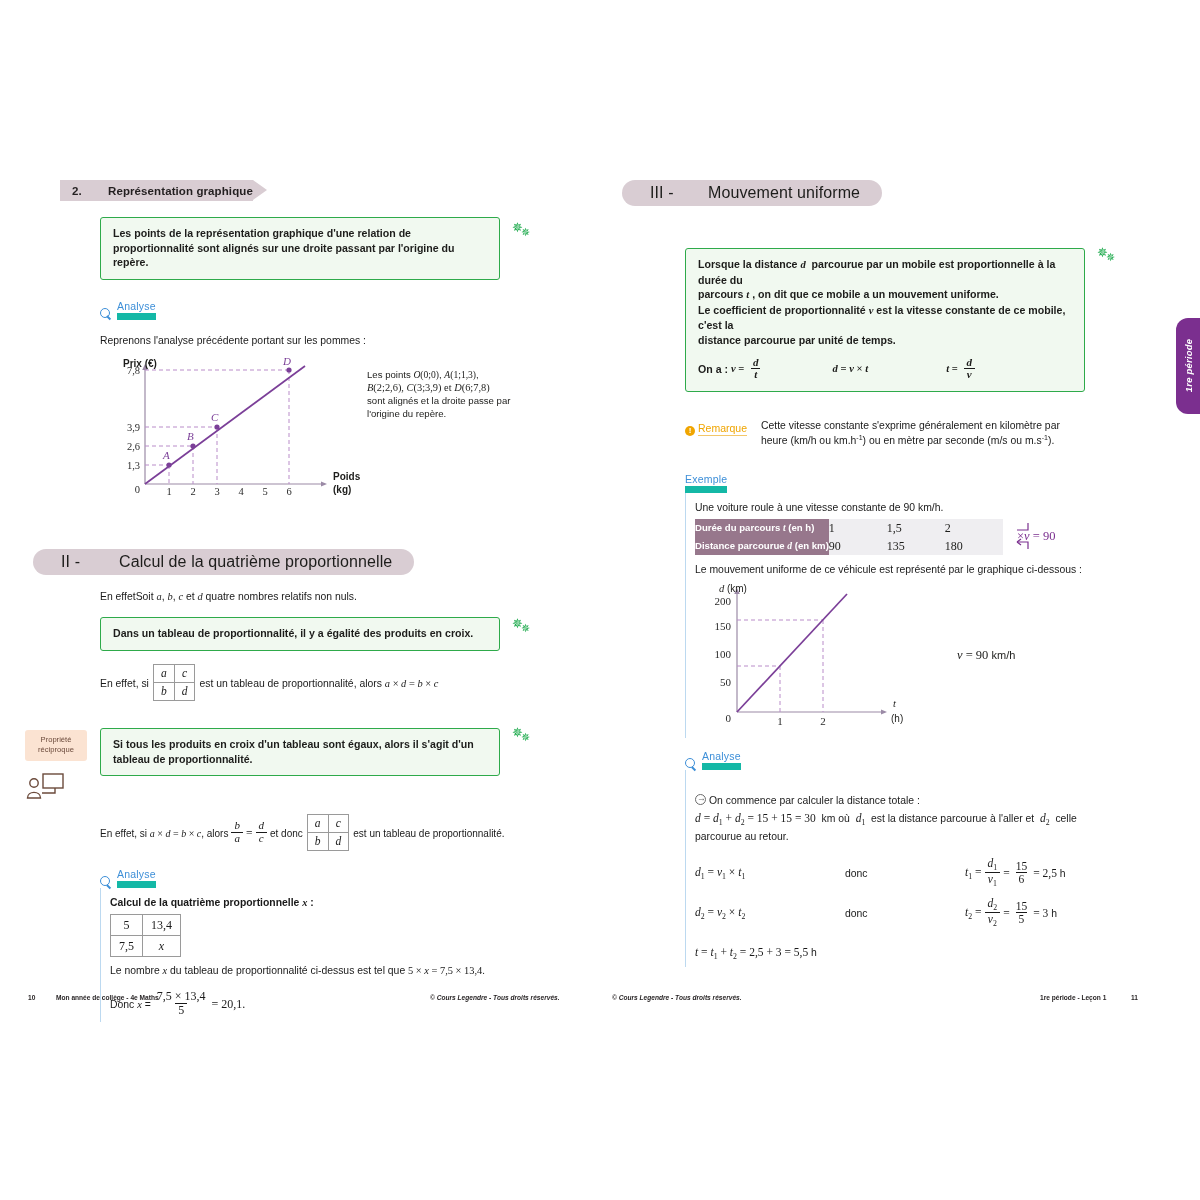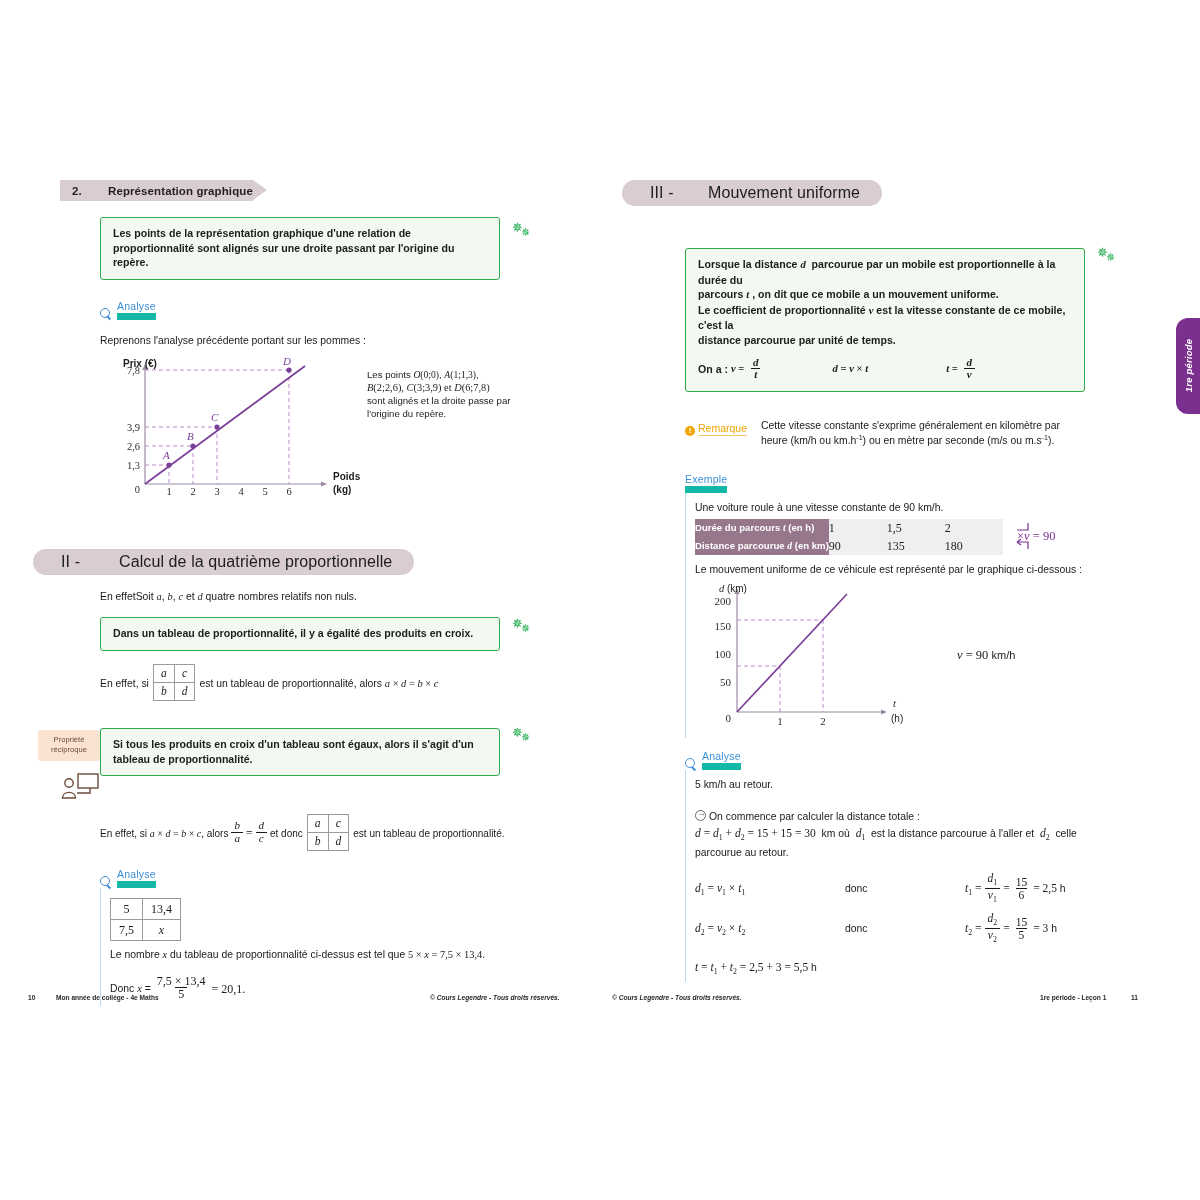--- a/index.html
+++ b/index.html
@@ -318,21 +318,21 @@
                 <td>b</td>
                 <td>d</td>
               </tr>
         </tbody>
           </table>
         <span>est un tableau de proportionnalité, alors <span class="mi">a</span><span class="mr">&nbsp;×&nbsp;</span><span class="mi">d</span><span class="mr">&nbsp;=&nbsp;</span><span class="mi">b</span><span class="mr">&nbsp;×&nbsp;</span><span class="mi">c</span></span>
       </div>
 
       
       <div style="position:relative; margin:26px 0 0 0; display:flex;">
-        <div style="width:75px; display:flex; flex-direction:column; align-items:flex-end; padding-top:2px;">
+        <div style="width:75px; display:flex; flex-direction:column; align-items:flex-start; padding-top:2px;">
           <div class="propbadge">Propriété réciproque</div>
           <svg class="teachericon" viewBox="0 0 40 32">
             <rect x="18" y="3" width="20" height="14" fill="none" stroke="#6b4a3b" stroke-width="1.4"></rect>
             <circle cx="9" cy="12" r="4.2" fill="none" stroke="#6b4a3b" stroke-width="1.4"></circle>
             <path d="M2.5,27 C2.5,19.5 15.5,19.5 15.5,27 Z" fill="none" stroke="#6b4a3b" stroke-width="1.4"></path>
             <path d="M17,22 L30,22 L30,17" fill="none" stroke="#6b4a3b" stroke-width="1.4"></path>
           </svg>
         </div>
         <div style="position:relative; width:400px;">
           <div class="defbox">
@@ -373,20 +373,23 @@
         <span>est un tableau de proportionnalité.</span>
       </div>
 
       
       <div style="margin:16px 0 0 75px; width:430px;">
         <div class="tagrow">
           <span class="magnifier"></span>
           <span class="tag">Analyse</span>
         </div>
         <div class="bluebody">
+          <div class="bold" style="font-size:10.4px;">
+            Calcul de la quatrième proportionnelle <span class="mi">x</span> :
+          </div>
           <table class="qtable">
             <tbody>
                 <tr>
               <td>5</td>
               <td>13,4</td>
             </tr>
             <tr>
               <td>7,5</td>
               <td class="it">x</td>
             </tr>
@@ -536,21 +539,20 @@
         </div>
       </div>
 
       
       <div style="margin:12px 0 0 75px; width:430px;">
         <div class="tagrow">
           <span class="magnifier"></span>
           <span class="tag">Analyse</span>
         </div>
         <div class="bluebody">
-          <div class="txt">5 km/h au retour.</div>
 
           <div class="txt" style="margin-top:16px;">
             <span class="steparrow"></span><span>On commence par calculer la distance totale :</span>
           </div>
           <div class="txt" style="margin-top:1px;">
             <span class="mr" style="font-size:11.5px;"><span class="mi">d</span> = <span class="mi">d</span><sub>1</sub> + <span class="mi">d</span><sub>2</sub> = 15 + 15 = 30</span>&nbsp; km où&nbsp; <span class="mr" style="font-size:11.5px;"><span class="mi">d</span><sub>1</sub></span>&nbsp; est la distance parcourue à l'aller et&nbsp; <span class="mr" style="font-size:11.5px;"><span class="mi">d</span><sub>2</sub></span>&nbsp; celle
           </div>
           <div class="txt">parcourue au retour.</div>
 
           <div style="display:flex; align-items:center; margin-top:13px;">

